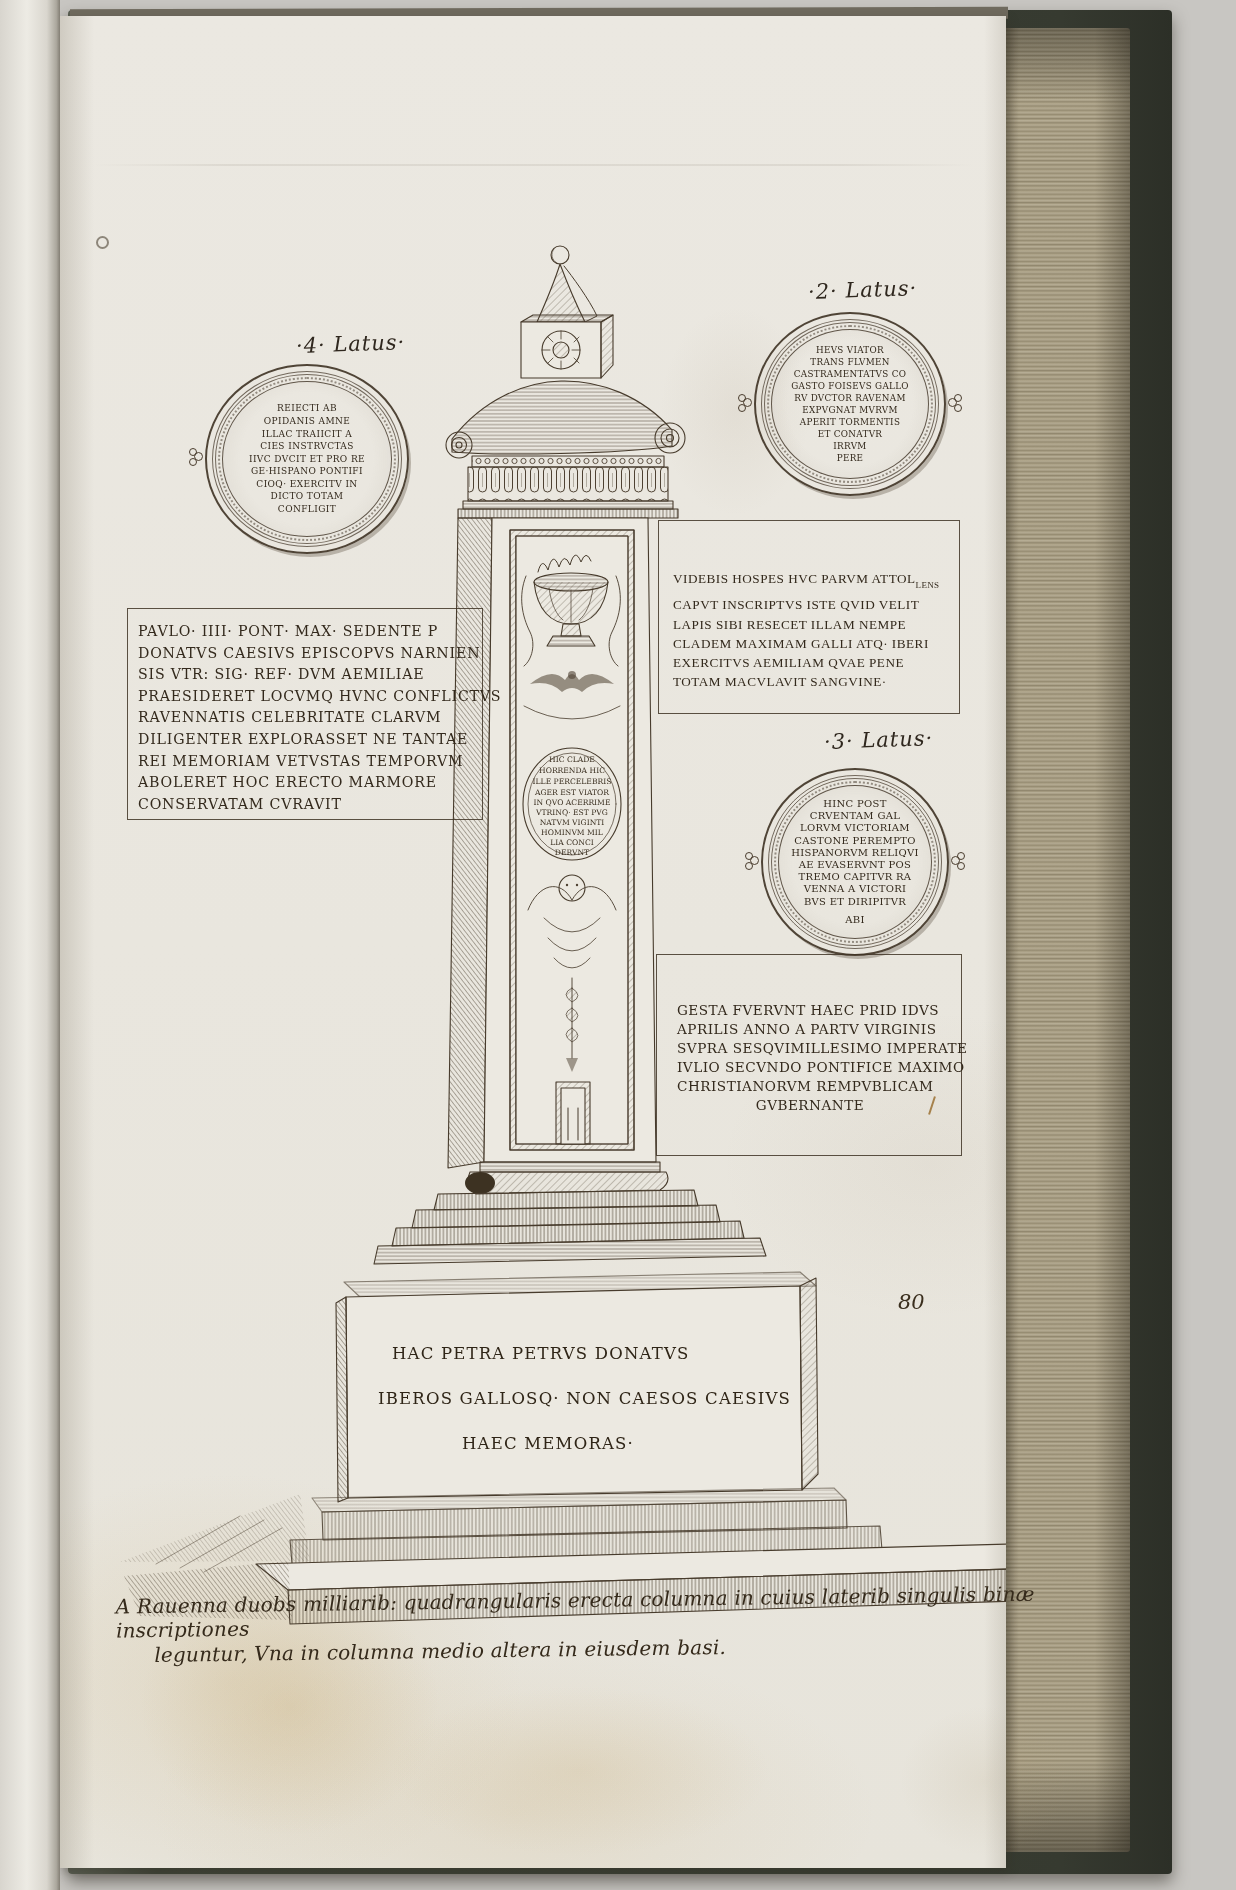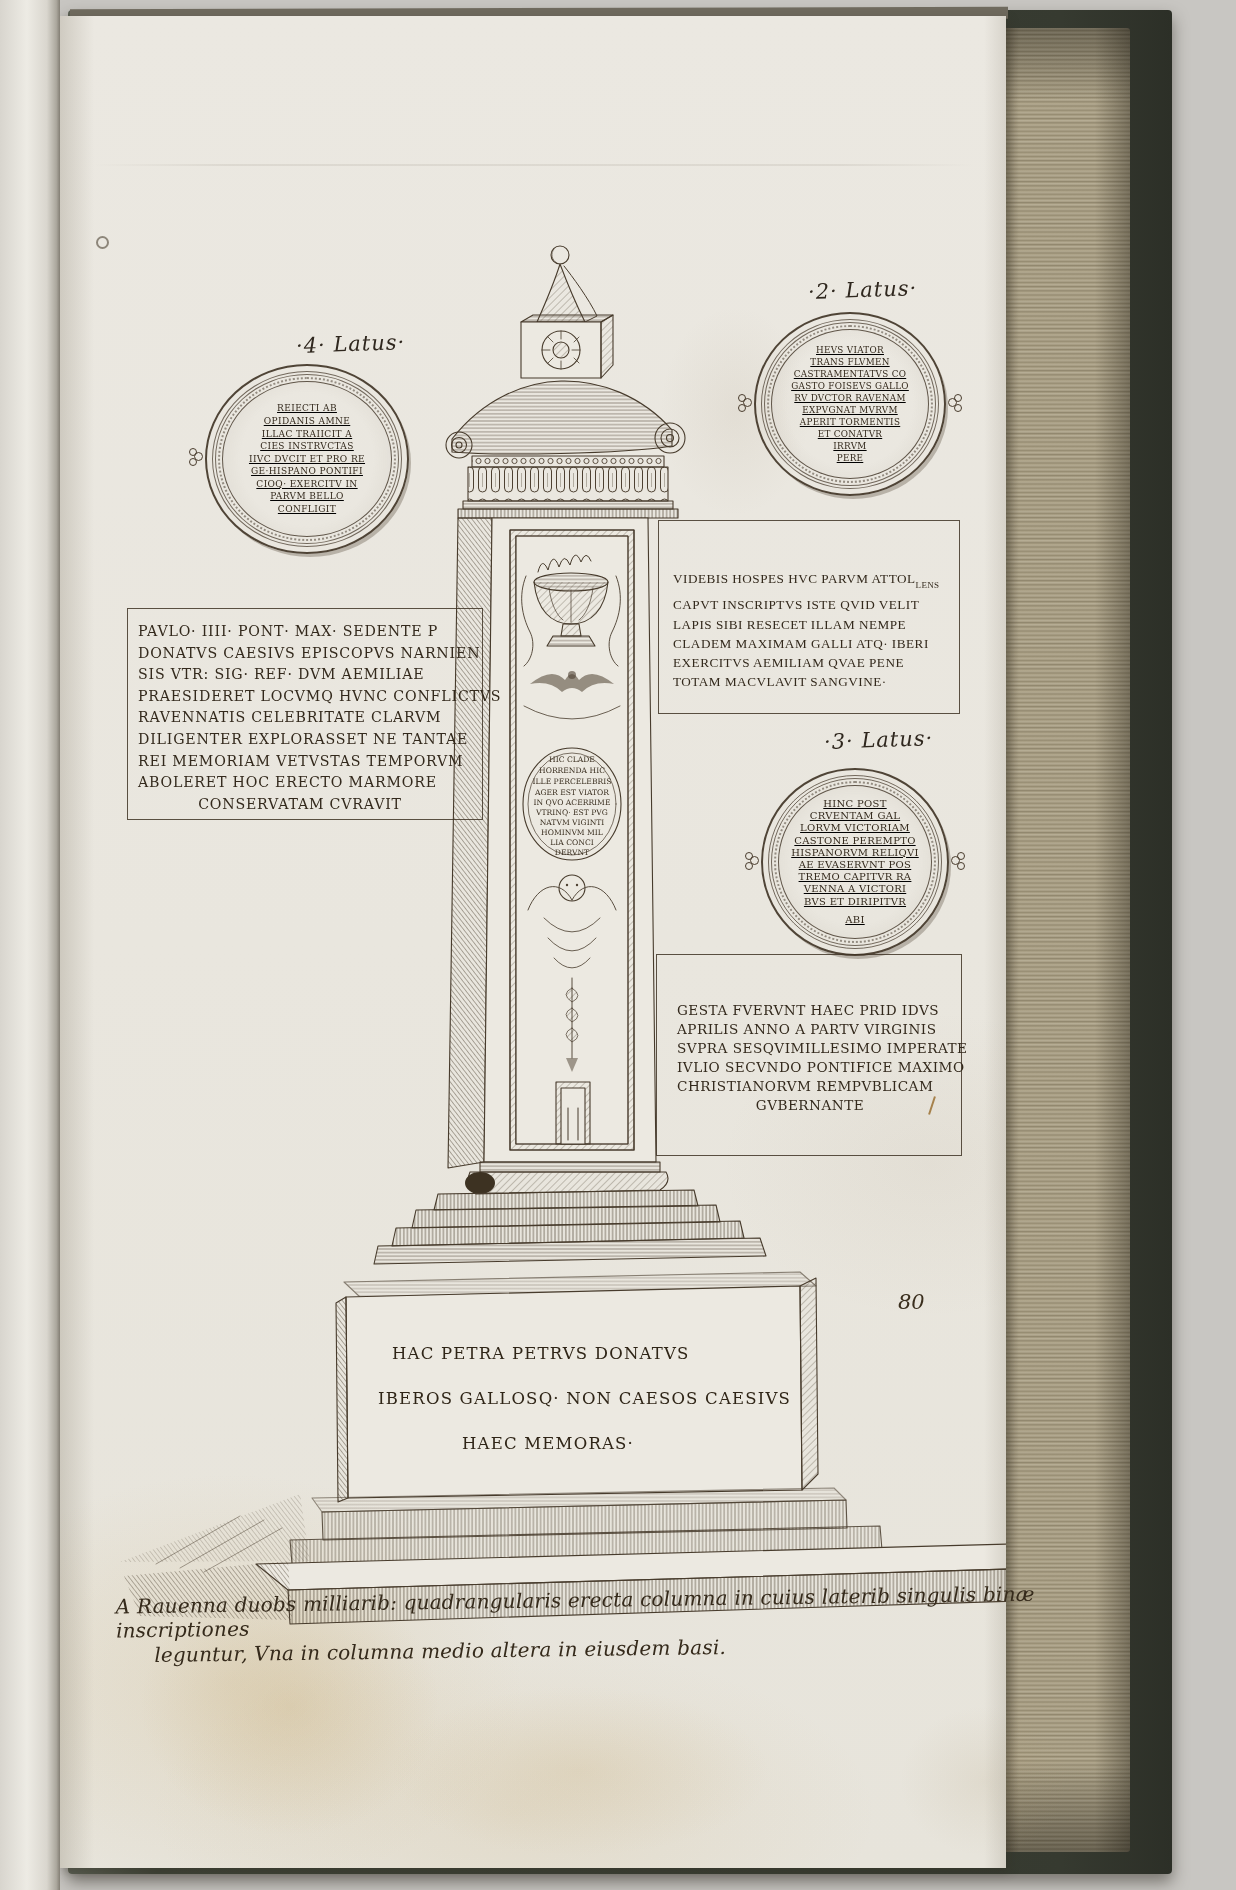--- a/index.html
+++ b/index.html
@@ -48,33 +48,33 @@
   .stain{border-radius:50%;pointer-events:none;}
   
   .ink{color:#33291c;}
   .caps div{white-space:nowrap;}
   .box{
     border:1.2px solid rgba(64,52,38,.85);
     box-sizing:border-box;
   }
   .paulo-box{left:67px;top:592px;width:356px;height:212px;padding:12px 4px 0 10px;
     font-size:14.2px;letter-spacing:.8px;line-height:21.6px;}
-  .paulo-box .center{text-align:center;padding-right:16px;}
+  .paulo-box .center{text-align:left;padding-right:16px;}
   .videbis-box{left:598px;top:504px;width:302px;height:194px;padding:48px 4px 0 14px;
     font-size:13.2px;letter-spacing:.5px;line-height:19.3px;font-family:Liberation Serif, serif;}
   .gesta-box{left:596px;top:938px;width:306px;height:202px;padding:46px 4px 12px 20px;
     font-size:13.6px;letter-spacing:.5px;line-height:19px;}
   .gesta-box .center{text-align:center;padding-right:14px;}
   .sub-small{font-size:9px;vertical-align:-5px;letter-spacing:.3px;}
   
   .medallion{
     border-radius:50%;
     border:2px solid rgba(62,50,36,.9);
     box-shadow:3px 4px 0 -1px rgba(70,56,40,.3);
-    display:flex;align-items:center;justify-content:center;text-decoration:underline;
+    display:flex;align-items:center;justify-content:center;
   }
   .medallion .ring2{position:absolute;inset:5px;border-radius:50%;
     border:4px double rgba(62,50,36,.7);}
   .medallion .ring2::after{content:"";position:absolute;inset:2px;border-radius:50%;
     border:2px dotted rgba(62,50,36,.5);}
   .medallion .ring3{position:absolute;inset:15px;border-radius:50%;
     border:1.5px solid rgba(62,50,36,.8);
     background:radial-gradient(circle,rgba(0,0,0,0) 58%,rgba(90,75,55,.1) 100%);}
   .med-text{position:relative;text-align:center;color:#33291c;}
   .clover{position:absolute;width:7px;height:7px;border:1.3px solid #4a3d2e;border-radius:50%;}
@@ -247,21 +247,21 @@
     <div class="ring3"></div>
     <div class="clover" style="left:-13px;top:86px;"></div>
     <div class="med-text" style="font-size:9px;line-height:12.6px;letter-spacing:.4px;">
       <div>REIECTI AB</div>
       <div>OPIDANIS AMNE</div>
       <div>ILLAC TRAIICIT A</div>
       <div>CIES INSTRVCTAS</div>
       <div>IIVC DVCIT ET PRO RE</div>
       <div>GE·HISPANO PONTIFI</div>
       <div>CIOQ· EXERCITV IN</div>
-      <div>PARVM BELLO</div>
+      <div>DICTO TOTAM</div>
       <div>CONFLIGIT</div>
     </div>
   </div>
 
   <div class="abs script-label" style="left:748px;top:262px;">·2· Latus·</div>
   <div class="abs medallion" style="left:694px;top:296px;width:188px;height:180px;">
     <div class="ring2"></div>
     <div class="ring3"></div>
     <div class="clover" style="left:-13px;top:84px;"></div>
     <div class="clover flip" style="right:-13px;top:84px;"></div>

